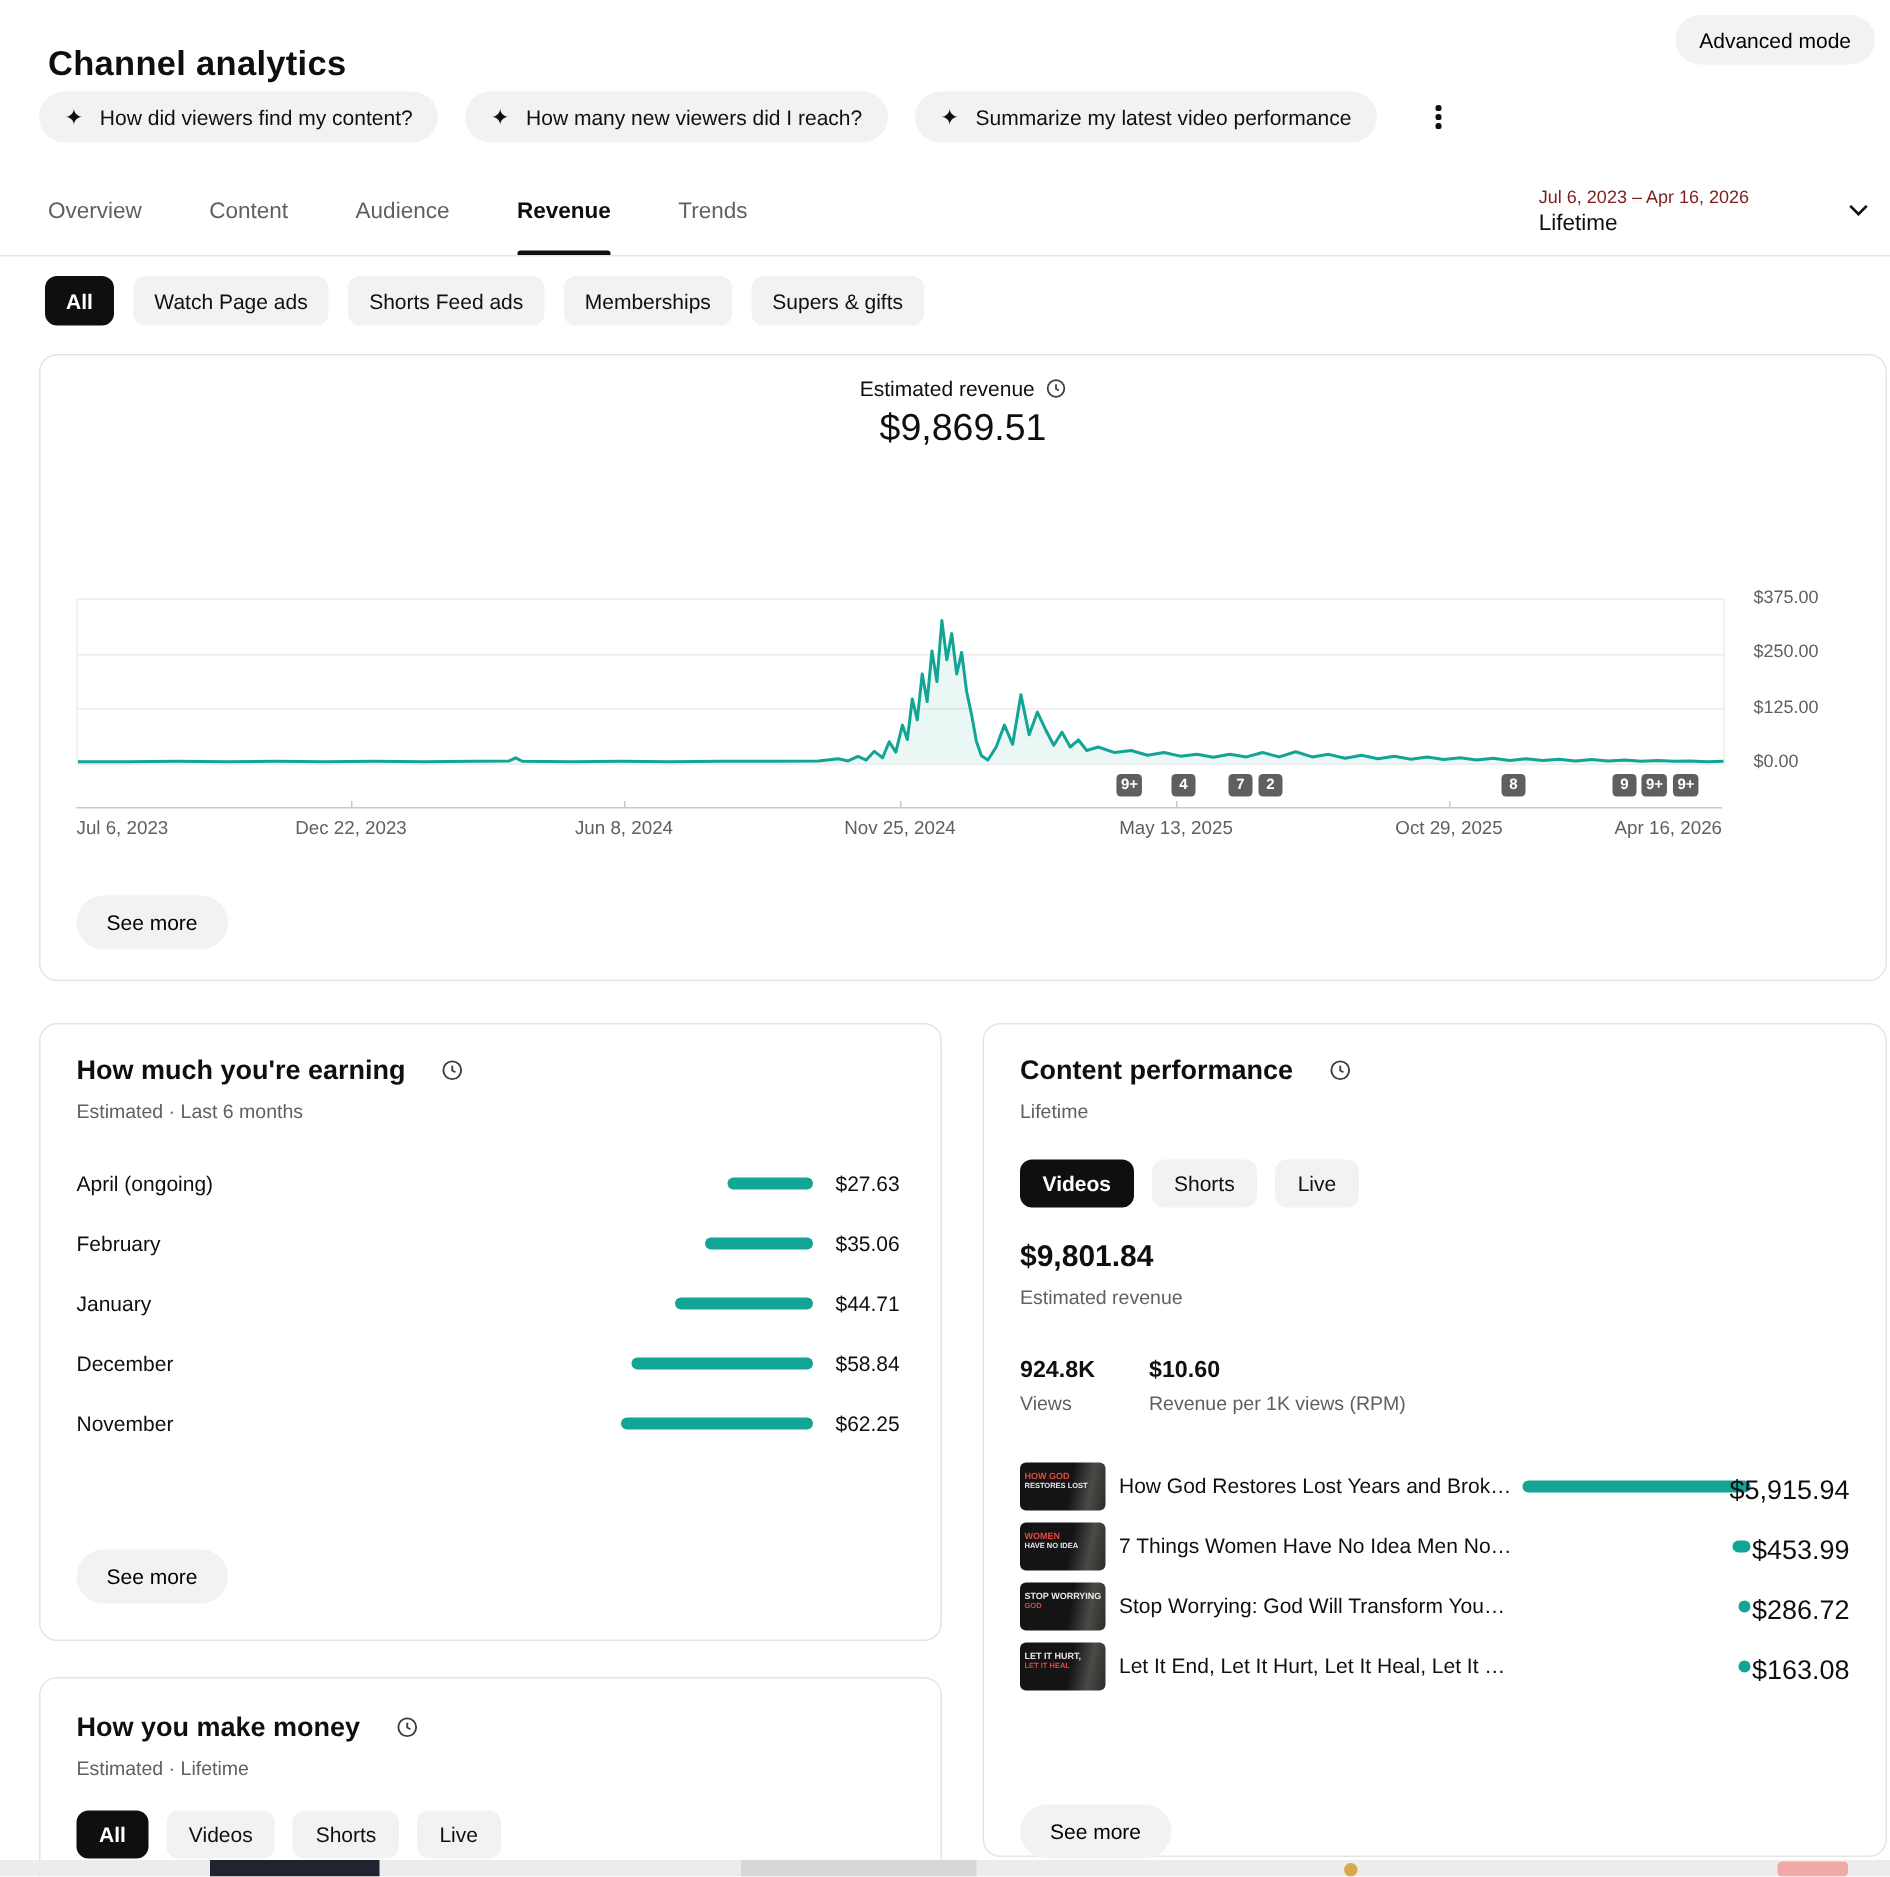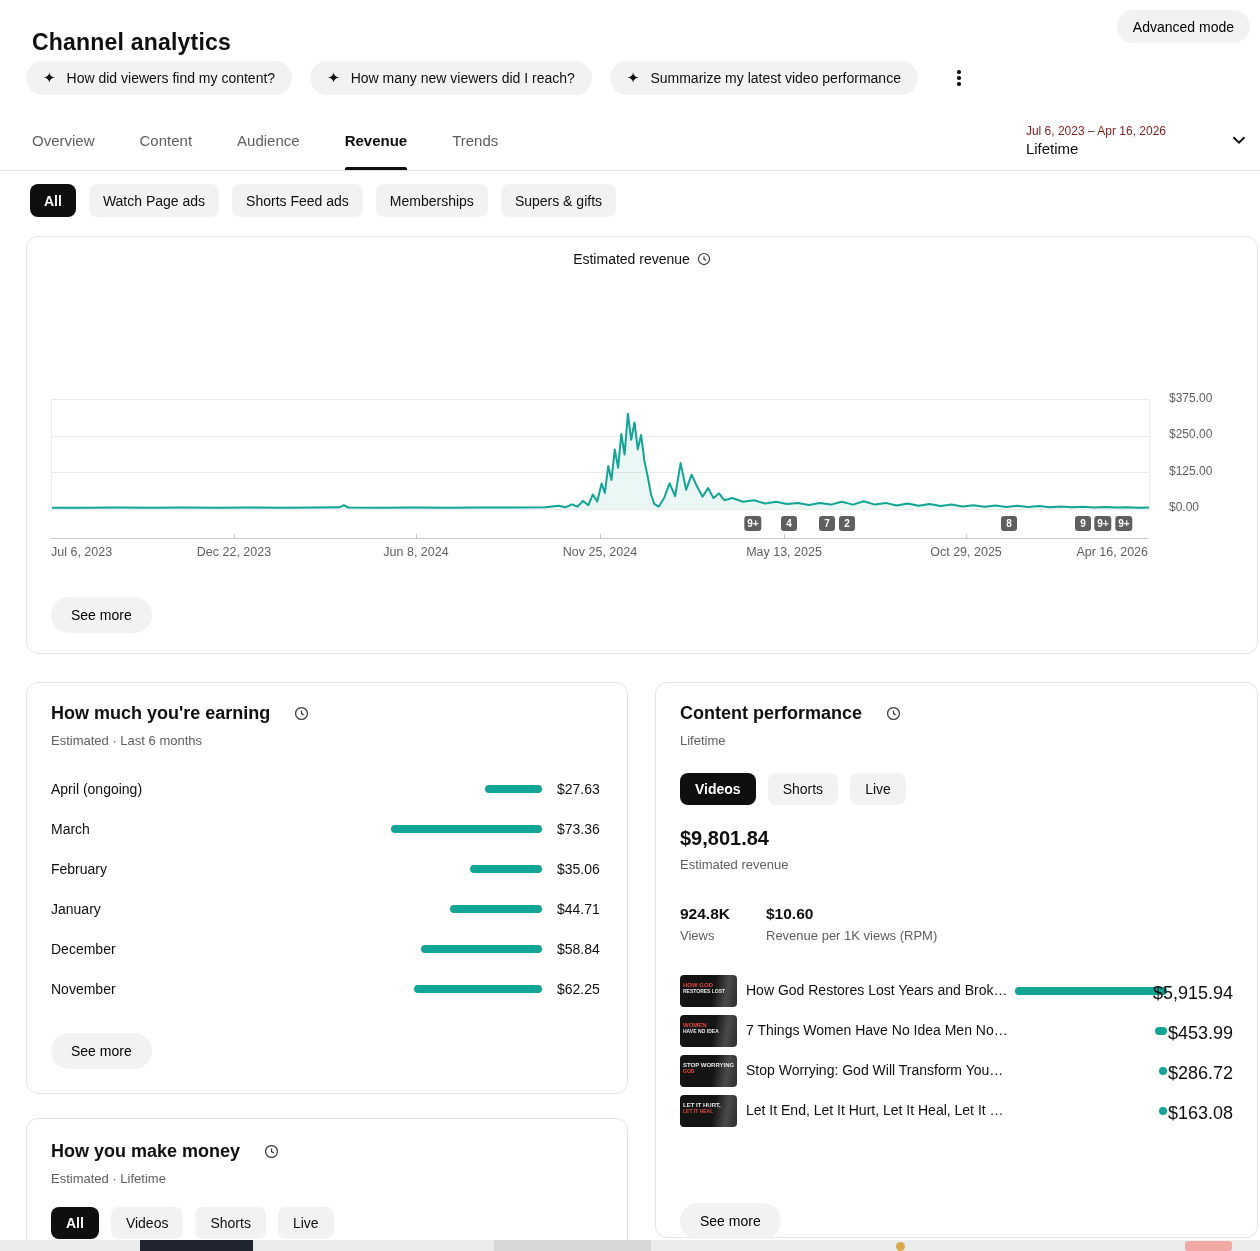--- a/index.html
+++ b/index.html
@@ -153,20 +153,21 @@
 </div>
 
 <div class="card" id="chart-card">
   <div class="metric-row">
     <span>Estimated revenue</span>
     <svg class="clock-icon" width="14" height="14" viewBox="0 0 24 24">
       <circle cx="12" cy="12" r="9.5" fill="none" stroke="#3c3c3c" stroke-width="2"></circle>
       <path d="M12 7.2v5l3.4 2" fill="none" stroke="#3c3c3c" stroke-width="2"></path>
     </svg>
   </div>
+  <div class="chart-total">$9,869.51</div>
 
   <div class="plot">
     <div class="gridline" style="top:36px"></div>
     <div class="gridline" style="top:72px"></div>
     <svg width="1097" height="109" viewBox="0 0 1097 109" preserveAspectRatio="none">
       <polygon fill="rgba(18,164,148,0.09)" points="0,109 0.0,107.8 32.9,107.8 65.8,107.5 98.7,107.8 131.6,107.5 164.5,107.8 197.5,107.5 230.4,107.8 263.3,107.5 287.4,107.3 291.8,105.2 296.2,107.5 329.1,107.8 362.0,107.5 394.9,107.8 427.8,107.5 460.7,107.5 493.7,107.3 506.8,105.8 513.4,107.3 520.0,104.3 525.5,106.7 530.9,100.9 536.4,105.2 540.8,94.5 545.2,101.4 549.6,83.4 552.9,93.0 556.2,66.0 559.5,79.9 562.8,49.4 566.1,67.7 569.3,34.0 572.6,54.4 575.9,13.7 579.2,39.8 582.5,22.4 585.8,49.4 589.1,34.9 592.4,61.0 595.7,76.4 599.0,94.5 602.3,103.8 606.6,106.7 612.1,98.0 617.6,83.4 623.1,96.2 628.6,63.1 634.1,89.8 639.6,74.7 645.0,86.3 650.5,96.8 656.0,88.1 661.5,98.0 667.0,93.3 672.5,100.3 680.1,98.0 691.1,101.7 702.1,100.3 713.1,103.5 724.0,101.7 735.0,104.1 746.0,102.9 756.9,104.9 767.9,102.9 778.9,104.6 789.8,101.7 800.8,104.6 811.8,101.2 822.8,104.6 833.7,102.9 844.7,105.5 855.7,103.5 866.6,105.8 877.6,104.1 888.6,106.1 899.5,104.6 910.5,106.4 921.5,105.2 932.4,106.7 943.4,105.5 954.4,107.0 965.4,105.8 976.3,107.0 987.3,106.1 998.3,107.3 1009.2,106.4 1020.2,107.3 1031.2,106.7 1042.1,107.5 1053.1,107.0 1064.1,107.5 1075.1,107.3 1086.0,107.8 1097.0,107.5 1097,109"></polygon>
       <polyline fill="none" stroke="#12a494" stroke-width="2" stroke-linejoin="round" points="0.0,107.8 32.9,107.8 65.8,107.5 98.7,107.8 131.6,107.5 164.5,107.8 197.5,107.5 230.4,107.8 263.3,107.5 287.4,107.3 291.8,105.2 296.2,107.5 329.1,107.8 362.0,107.5 394.9,107.8 427.8,107.5 460.7,107.5 493.7,107.3 506.8,105.8 513.4,107.3 520.0,104.3 525.5,106.7 530.9,100.9 536.4,105.2 540.8,94.5 545.2,101.4 549.6,83.4 552.9,93.0 556.2,66.0 559.5,79.9 562.8,49.4 566.1,67.7 569.3,34.0 572.6,54.4 575.9,13.7 579.2,39.8 582.5,22.4 585.8,49.4 589.1,34.9 592.4,61.0 595.7,76.4 599.0,94.5 602.3,103.8 606.6,106.7 612.1,98.0 617.6,83.4 623.1,96.2 628.6,63.1 634.1,89.8 639.6,74.7 645.0,86.3 650.5,96.8 656.0,88.1 661.5,98.0 667.0,93.3 672.5,100.3 680.1,98.0 691.1,101.7 702.1,100.3 713.1,103.5 724.0,101.7 735.0,104.1 746.0,102.9 756.9,104.9 767.9,102.9 778.9,104.6 789.8,101.7 800.8,104.6 811.8,101.2 822.8,104.6 833.7,102.9 844.7,105.5 855.7,103.5 866.6,105.8 877.6,104.1 888.6,106.1 899.5,104.6 910.5,106.4 921.5,105.2 932.4,106.7 943.4,105.5 954.4,107.0 965.4,105.8 976.3,107.0 987.3,106.1 998.3,107.3 1009.2,106.4 1020.2,107.3 1031.2,106.7 1042.1,107.5 1053.1,107.0 1064.1,107.5 1075.1,107.3 1086.0,107.8 1097.0,107.5"></polyline>
     </svg>
   </div>
 
@@ -216,25 +217,20 @@
   </div>
   <div class="card-sub" style="top:50px">Estimated · Last 6 months</div>
 
   <div class="earn-rows">
     <div class="earn-row">
       <span class="earn-label">April (ongoing)</span>
       <span class="earn-bar" style="width: 57px;"></span>
       <span class="earn-val">$27.63</span>
     </div>
     <div class="earn-row">
-      <span class="earn-label">March</span>
-      <span class="earn-bar" style="width: 151px;"></span>
-      <span class="earn-val">$73.36</span>
-    </div>
-    <div class="earn-row">
       <span class="earn-label">February</span>
       <span class="earn-bar" style="width: 72px;"></span>
       <span class="earn-val">$35.06</span>
     </div>
     <div class="earn-row">
       <span class="earn-label">January</span>
       <span class="earn-bar" style="width: 92px;"></span>
       <span class="earn-val">$44.71</span>
     </div>
     <div class="earn-row">

